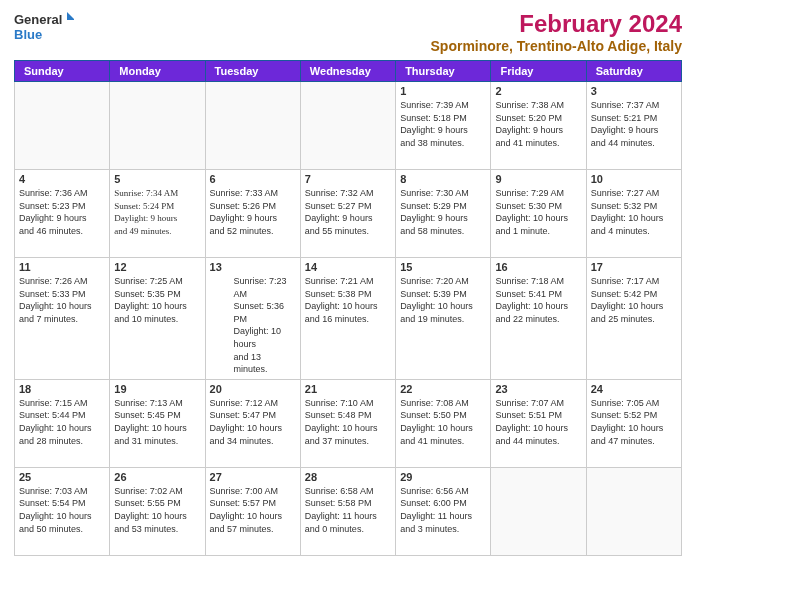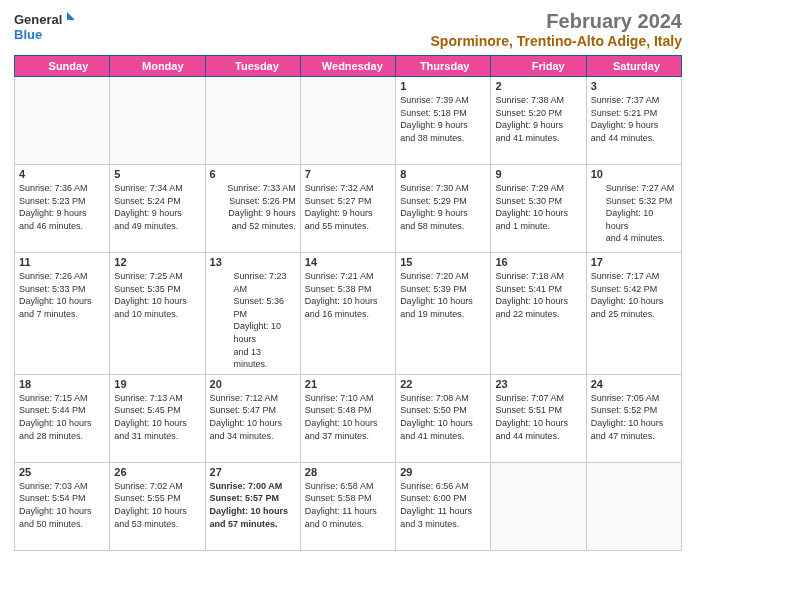--- a/index.html
+++ b/index.html
@@ -23,42 +23,42 @@
     }
     .logo {
       display: flex;
       align-items: center;
       gap: 2px;
     }
     .title-section {
       text-align: right;
     }
     .main-title {
-      font-size: 20px;
+      font-size: 24px;
       font-weight: bold;
-      color: #737373;
+      color: #be185d;
     }
     .subtitle {
       font-size: 14px;
       color: #a16207;
       font-weight: bold;
     }
     .calendar {
       width: 100%;
       border-collapse: collapse;
       table-layout: fixed;
     }
     .calendar thead tr th {
-      background-color: #ec4899;
+      background-color: #6d28d9;
       color: #fff;
       font-size: 11px;
       font-weight: bold;
-      padding: 4px 21px;
+      padding: 4px 9px;
       border: 1px solid #1a5a9a;
-      text-align: right;
+      text-align: left;
     }
     .calendar tbody tr td {
       border: 1px solid #ccc;
       vertical-align: top;
       padding: 3px 4px;
       font-size: 9.5px;
       color: #333;
       height: 88px;
       background: #fff;
     }
@@ -141,28 +141,28 @@
         <tr class="row-shaded">
           <td>
             <span class="day-number">4</span>
             <div class="day-info" style="white-space: pre-line;">Sunrise: 7:36 AM
 Sunset: 5:23 PM
 Daylight: 9 hours
 and 46 minutes.</div>
           </td>
           <td>
             <span class="day-number">5</span>
-            <div class="day-info" style="white-space: pre-line;">Sunrise: 7:34 AM
+            <div class="day-info" style="white-space: pre-line; font-family: Liberation Serif, serif;">Sunrise: 7:34 AM
 Sunset: 5:24 PM
 Daylight: 9 hours
 and 49 minutes.</div>
           </td>
           <td>
             <span class="day-number">6</span>
-            <div class="day-info" style="white-space: pre-line; text-align: right;">Sunrise: 7:33 AM
+            <div class="day-info" style="white-space: pre-line;">Sunrise: 7:33 AM
 Sunset: 5:26 PM
 Daylight: 9 hours
 and 52 minutes.</div>
           </td>
           <td>
             <span class="day-number">7</span>
             <div class="day-info" style="white-space: pre-line;">Sunrise: 7:32 AM
 Sunset: 5:27 PM
 Daylight: 9 hours
 and 55 minutes.</div>
@@ -176,21 +176,21 @@
           </td>
           <td>
             <span class="day-number">9</span>
             <div class="day-info" style="white-space: pre-line;">Sunrise: 7:29 AM
 Sunset: 5:30 PM
 Daylight: 10 hours
 and 1 minute.</div>
           </td>
           <td>
             <span class="day-number">10</span>
-            <div class="day-info" style="white-space: pre-line; margin-left: 15px;">Sunrise: 7:27 AM
+            <div class="day-info" style="white-space: pre-line;">Sunrise: 7:27 AM
 Sunset: 5:32 PM
 Daylight: 10 hours
 and 4 minutes.</div>
           </td>
         </tr>
         <tr>
           <td>
             <span class="day-number">11</span>
             <div class="day-info" style="white-space: pre-line;">Sunrise: 7:26 AM
 Sunset: 5:33 PM
@@ -301,21 +301,21 @@
           </td>
           <td>
             <span class="day-number">26</span>
             <div class="day-info" style="white-space: pre-line;">Sunrise: 7:02 AM
 Sunset: 5:55 PM
 Daylight: 10 hours
 and 53 minutes.</div>
           </td>
           <td>
             <span class="day-number">27</span>
-            <div class="day-info" style="white-space: pre-line; font-weight: bold;">Sunrise: 7:00 AM
+            <div class="day-info" style="white-space: pre-line;">Sunrise: 7:00 AM
 Sunset: 5:57 PM
 Daylight: 10 hours
 and 57 minutes.</div>
           </td>
           <td>
             <span class="day-number">28</span>
             <div class="day-info" style="white-space: pre-line;">Sunrise: 6:58 AM
 Sunset: 5:58 PM
 Daylight: 11 hours
 and 0 minutes.</div>

